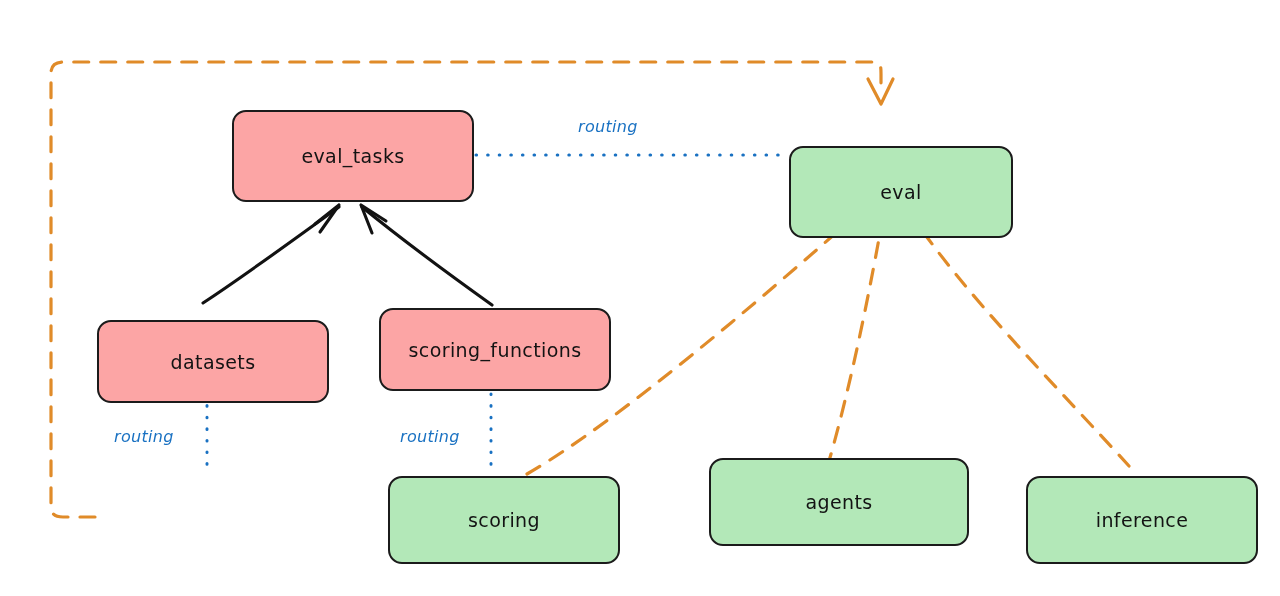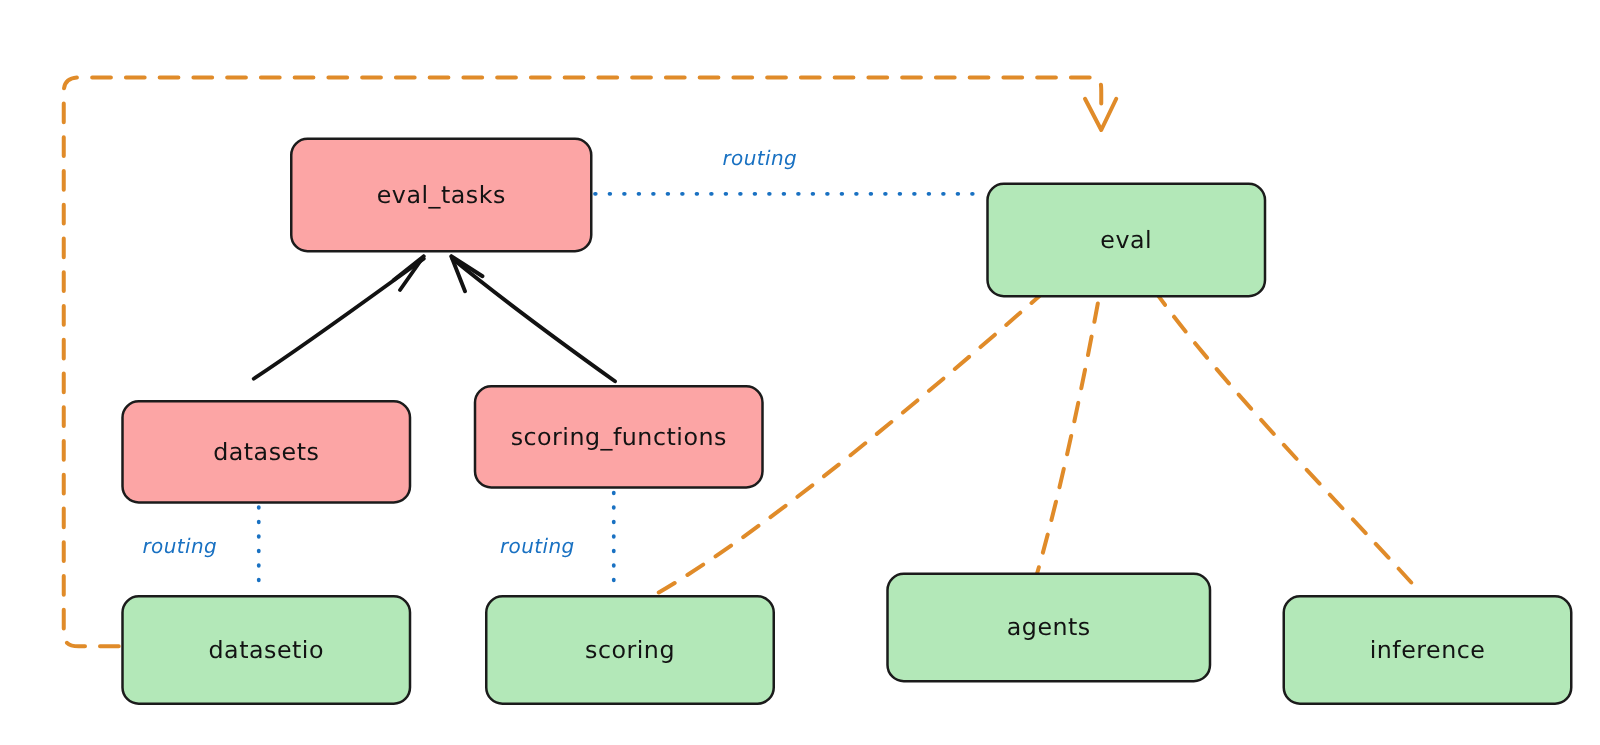--- a/index.html
+++ b/index.html
@@ -75,23 +75,20 @@
   </div>
 
   <div class="node blue" style="left:97px;top:308px;width:232px;height:83px;margin-top:12px;">
     <span class="lbl">datasets</span>
   </div>
 
   <div class="node blue" style="left:379px;top:308px;width:232px;height:83px;text-align:center;">
     <span class="lbl">scoring_functions</span>
   </div>
 
-  <div class="node green" style="left:97px;top:476px;width:232px;height:88px;">
-    <span class="lbl">datasetio</span>
-  </div>
 
   <div class="node green" style="left:388px;top:476px;width:232px;height:88px;">
     <span class="lbl">scoring</span>
   </div>
 
   <div class="node green" style="left:709px;top:458px;width:260px;height:88px;">
     <span class="lbl">agents</span>
   </div>
 
   <div class="node green" style="left:1026px;top:476px;width:232px;height:88px;">

